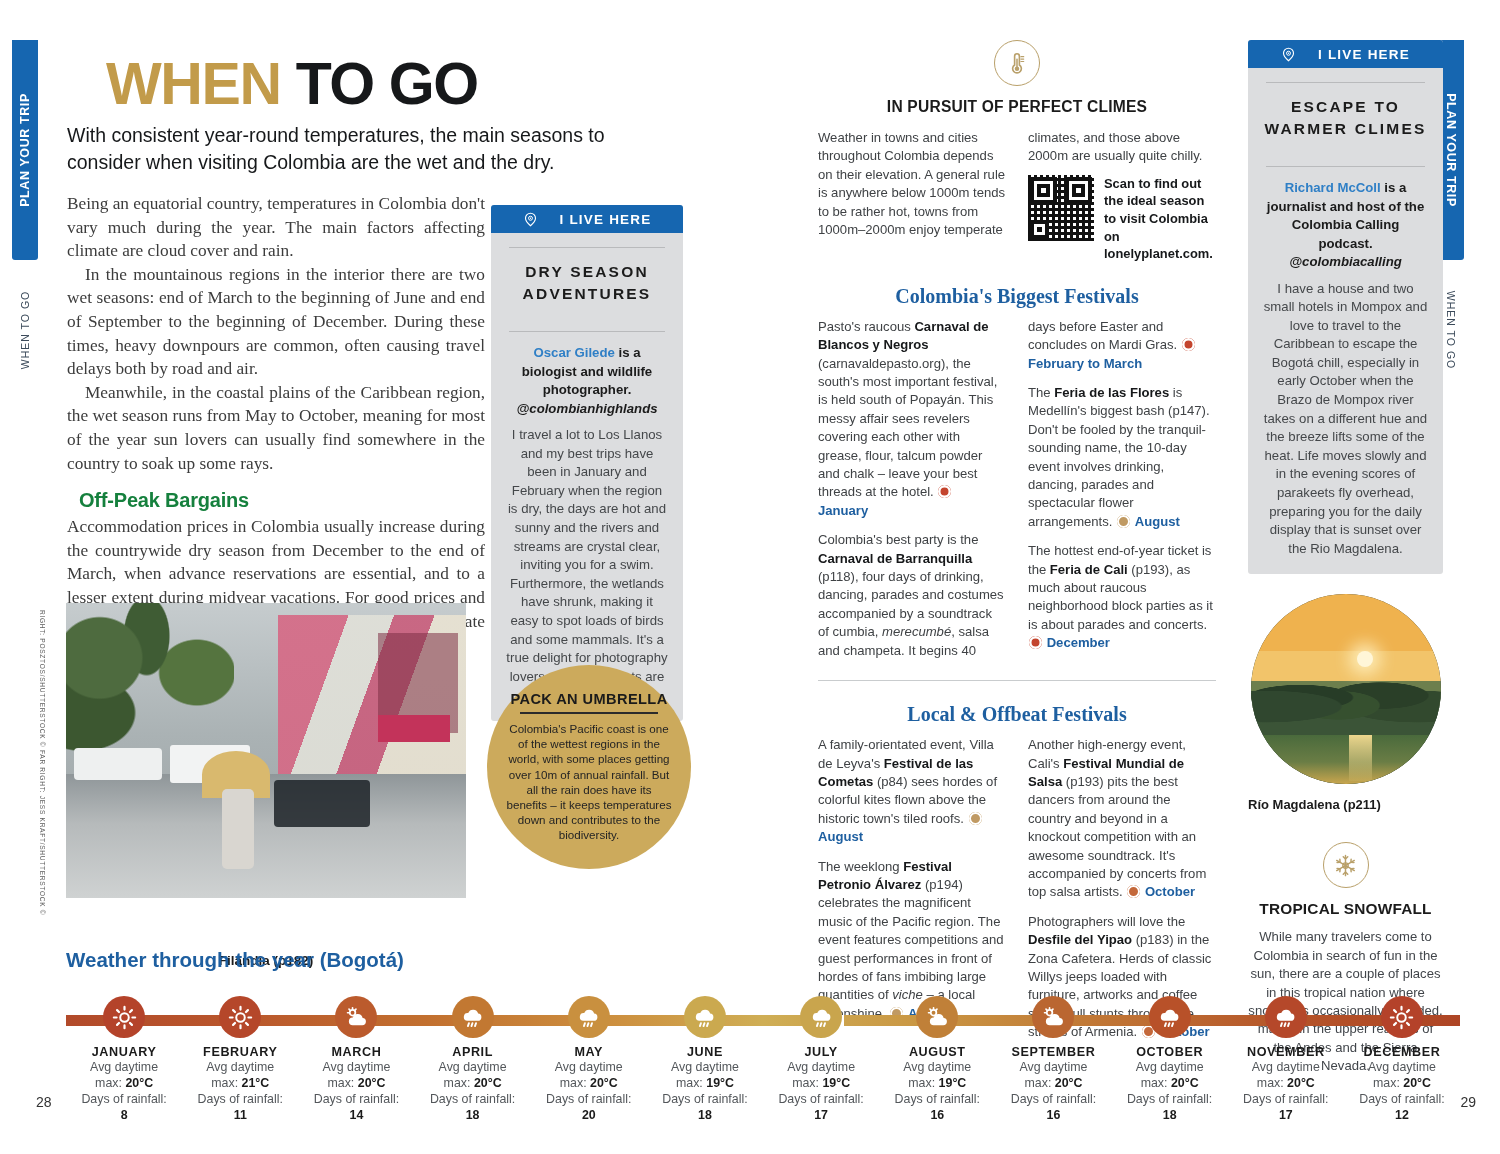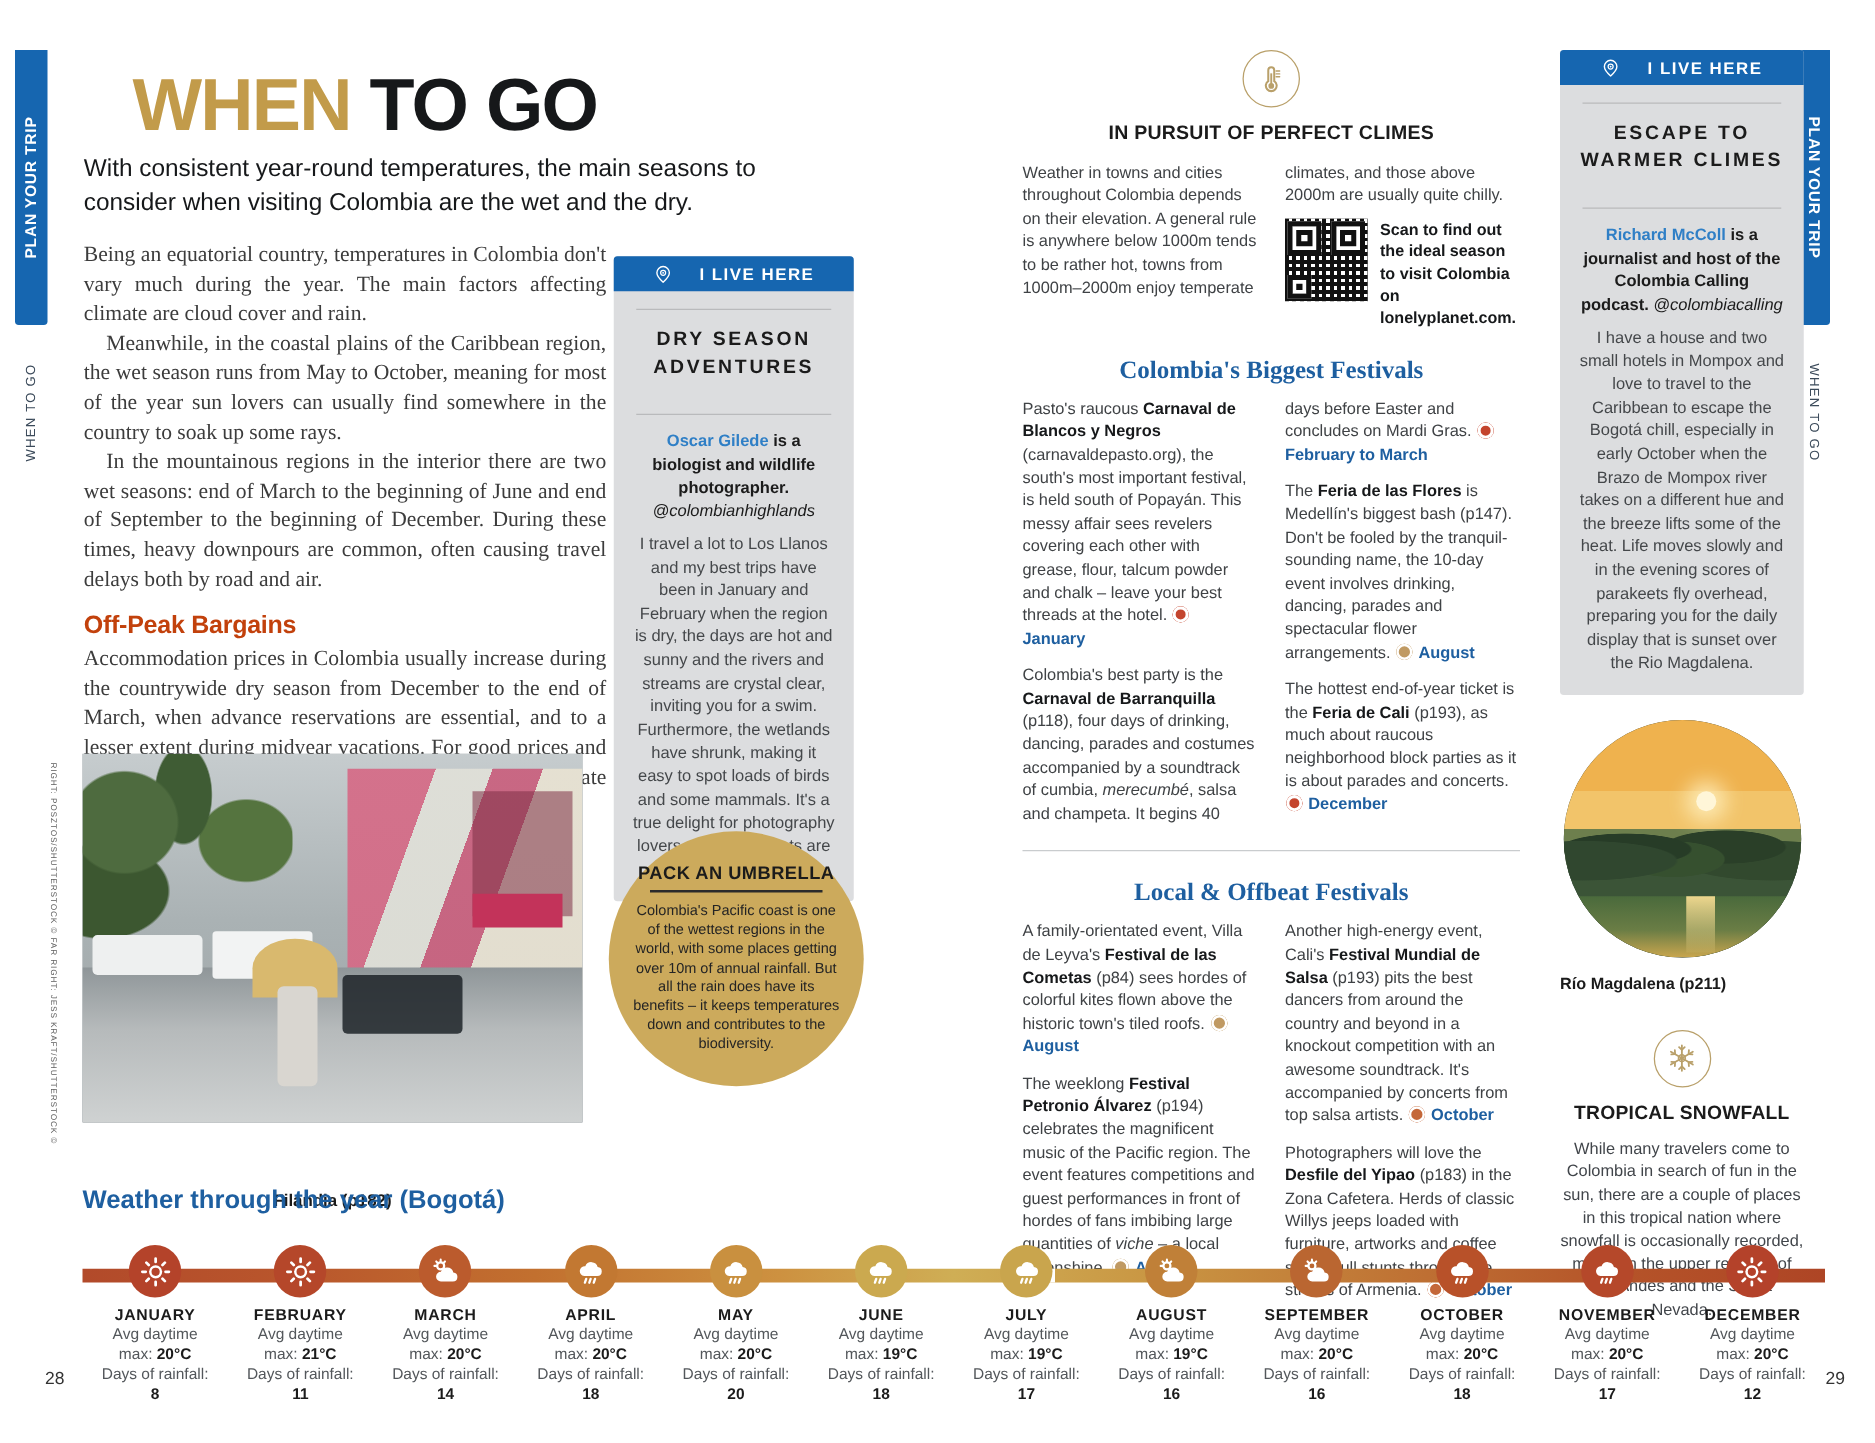--- a/index.html
+++ b/index.html
@@ -71,22 +71,22 @@
   .col-left {
     position: absolute; left: 67px; top: 192px; width: 418px;
   }
   .col-left p {
     font-family: "Liberation Serif", serif;
     font-size: 17.3px; line-height: 23.6px; color: #3c3c3c;
     text-align: justify;
   }
   .col-left p.ind { text-indent: 18px; }
   .sec-head {
-    color: #c2410c; font-size: 20px; font-weight: bold;
-    margin: 14px 0 3px; letter-spacing: -.2px;
+    color: #15803d; font-size: 20px; font-weight: bold;
+    margin: 14px 12px 3px; letter-spacing: -.2px;
   }
 
   
   .photo-main {
     position: absolute; left: 66px; top: 603px; width: 400px; height: 295px;
     overflow: hidden; background: #9aa2a6;
   }
   .photo-main .sky   { position:absolute; inset:0; background:linear-gradient(#c6ccce,#aab2b4 45%,#9aa0a2); }
   .photo-main .palms { position:absolute; left:0; top:0; width:42%; height:62%;
        background:radial-gradient(ellipse at 20% 30%, #4e6b3f 0 22%, transparent 23%),
@@ -127,21 +127,21 @@
   .ilh-title {
     text-align: center; font-size: 15.5px; font-weight: bold;
     letter-spacing: 2.2px; line-height: 22px; color: #1b1b1b;
     padding: 13px 14px 12px;
   }
   .ilh-person {
     text-align: center; font-size: 13.2px; font-weight: bold;
     line-height: 18.5px; color: #1b1b1b; padding: 0 16px 8px;
   }
   .ilh-person .nm { color: #2f7fc6; }
-  .ilh-person .hn { font-style: italic; font-weight: normal; }
+  .ilh-person .hn { font-style: italic; font-weight: bold; }
   .ilh-body {
     text-align: center; font-size: 13.2px; line-height: 18.6px;
     color: #44474a; padding: 0 15px;
   }
 
   
   .gold-circle {
     position: absolute; left: 487px; top: 665px;
     width: 204px; height: 204px; border-radius: 50%;
     background: #ccaa5c; display: flex; flex-direction: column;
@@ -295,22 +295,22 @@
   <div class="folio r">29</div>
 
   <div class="headline">
     <span class="gold">WHEN</span>
     <span class="blk">TO GO</span>
   </div>
   <div class="deck">With consistent year-round temperatures, the main seasons to consider when visiting Colombia are the wet and the dry.</div>
 
   <div class="col-left">
     <p>Being an equatorial country, temperatures in Colombia don't vary much during the year. The main factors affecting climate are cloud cover and rain.</p>
+    <p class="ind">In the mountainous regions in the interior there are two wet seasons: end of March to the beginning of June and end of September to the beginning of December. During these times, heavy downpours are common, often causing travel delays both by road and air.</p>
     <p class="ind">Meanwhile, in the coastal plains of the Caribbean region, the wet season runs from May to October, meaning for most of the year sun lovers can usually find somewhere in the country to soak up some rays.</p>
-    <p class="ind">In the mountainous regions in the interior there are two wet seasons: end of March to the beginning of June and end of September to the beginning of December. During these times, heavy downpours are common, often causing travel delays both by road and air.</p>
     <div class="sec-head">Off-Peak Bargains</div>
     <p>Accommodation prices in Colombia usually increase during the countrywide dry season from December to the end of March, when advance reservations are essential, and to a lesser extent during midyear vacations. For good prices and usually fine weather, consider a trip in February or late August.</p>
   </div>
 
   <div class="photo-main">
     <div class="sky"></div>
       <div class="palms"></div>
       <div class="bldg"></div>
       <div class="bldg2"></div>
     <div class="awn"></div>

